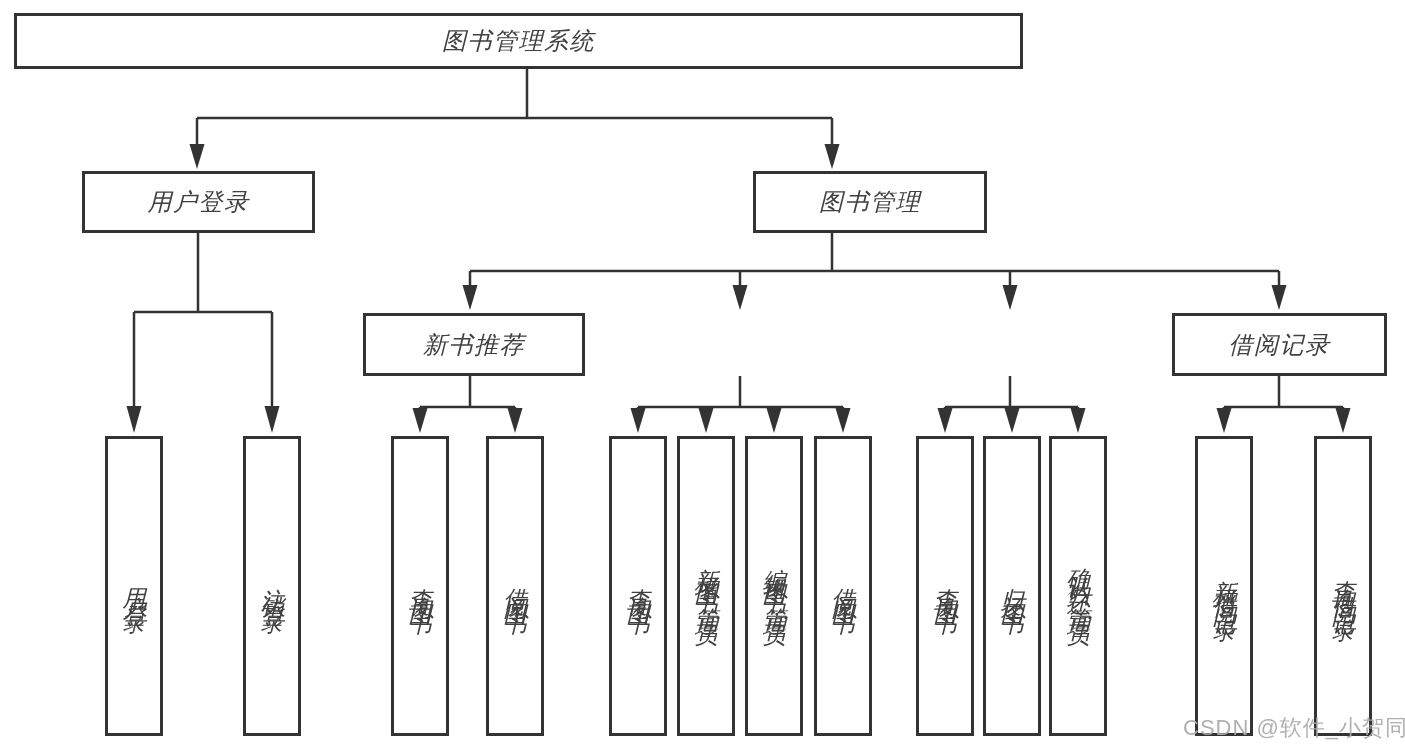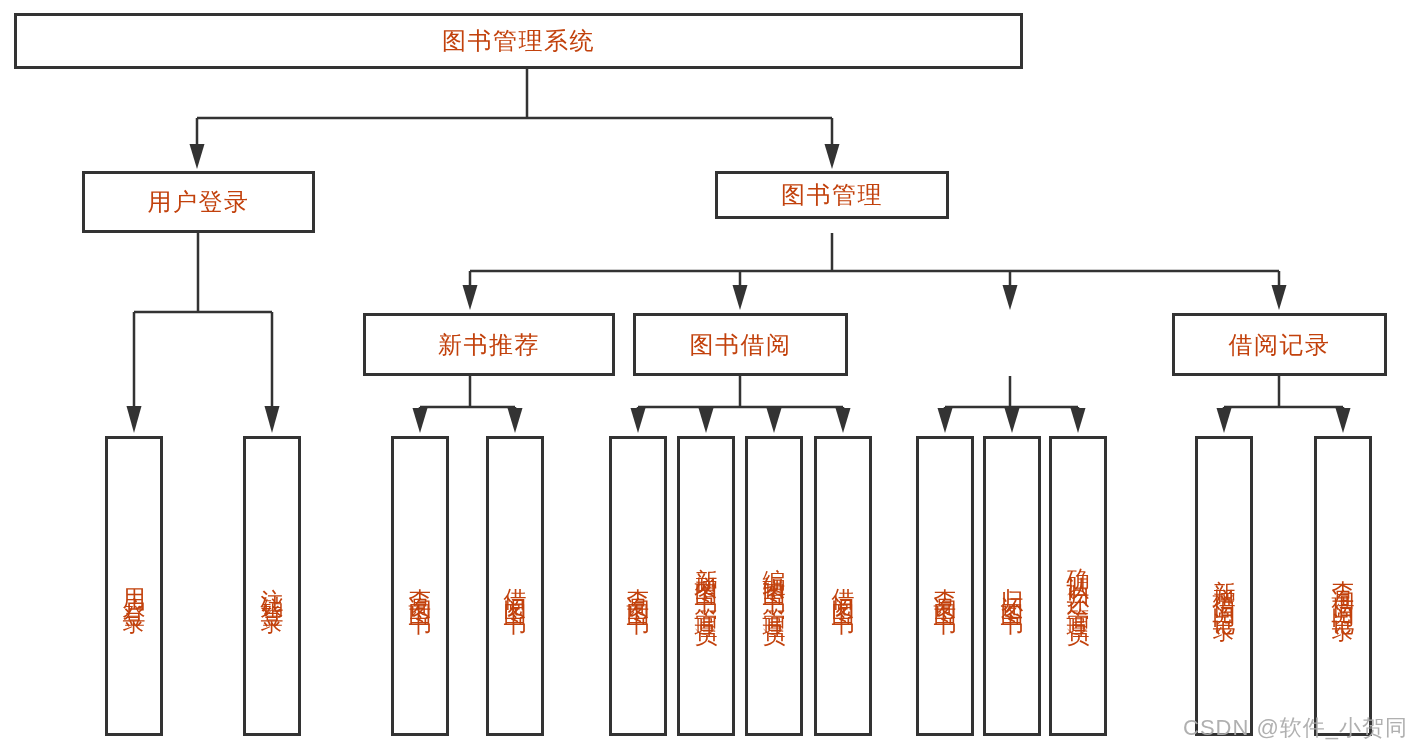--- a/index.html
+++ b/index.html
@@ -9,33 +9,34 @@
     font-family:"Liberation Sans","DejaVu Sans",sans-serif;
   }
   #chart{position:absolute;left:0;top:0;width:1405px;height:747px;}
   svg.connectors{position:absolute;left:0;top:0;pointer-events:none;}
   svg.connectors path{stroke:#333333;stroke-width:2.5;fill:none;}
   svg.connectors polygon{fill:#333333;stroke:none;}
 
   .node{
     position:absolute;box-sizing:border-box;border:3px solid #333333;
     background:#ffffff;display:flex;align-items:center;justify-content:center;
-    color:#c2410c;
+    color:#404040;
+    font-style:italic;
   }
   .hbox{font-size:24px;letter-spacing:1.5px;white-space:nowrap;}
   .vtext{
     writing-mode:vertical-rl;text-orientation:mixed;
     font-size:23px;line-height:1;letter-spacing:8px;
   }
 
   
   .b-root       {left:14px;  top:13px;  width:1009px;height:56px;}
   .b-user-login {left:82px;  top:171px; width:233px; height:62px;}
-  .b-book-mgmt  {left:715px; top:171px; width:234px; height:48px;}
-  .b-new-rec    {left:363px; top:313px; width:252px; height:63px;}
+  .b-book-mgmt  {left:753px; top:171px; width:234px; height:62px;}
+  .b-new-rec    {left:363px; top:313px; width:222px; height:63px;}
   .b-borrow     {left:633px; top:313px; width:215px; height:63px;}
   .b-current    {left:903px; top:313px; width:215px; height:63px;}
   .b-records    {left:1172px;top:313px; width:215px; height:63px;}
 
   .leaf{top:436px;width:58px;height:300px;}
   .l-user-login{left:105px;} .l-logout{left:243px;}
   .l-query1{left:391px;}     .l-borrow1{left:486px;}
   .l-query2{left:609px;}     .l-add-book{left:677px;}
   .l-edit-book{left:745px;}  .l-borrow2{left:814px;}
   .l-query3{left:916px;}     .l-return{left:983px;}
@@ -95,21 +96,20 @@
       <polygon points="1335.5,408 1350.5,408 1343,433"></polygon>
     </g>
   </svg>
 
   <div class="node hbox b-root">图书管理系统</div>
 
   <div class="node hbox b-user-login">用户登录</div>
   <div class="node hbox b-book-mgmt">图书管理</div>
 
   <div class="node hbox b-new-rec">新书推荐</div>
-  <div class="node hbox b-borrow">图书借阅</div>
   <div class="node hbox b-records">借阅记录</div>
 
   <div class="node leaf l-user-login">
     <span class="vtext">用户登录</span>
   </div>
   <div class="node leaf l-logout">
     <span class="vtext">注销登录</span>
   </div>
 
   <div class="node leaf l-query1">

